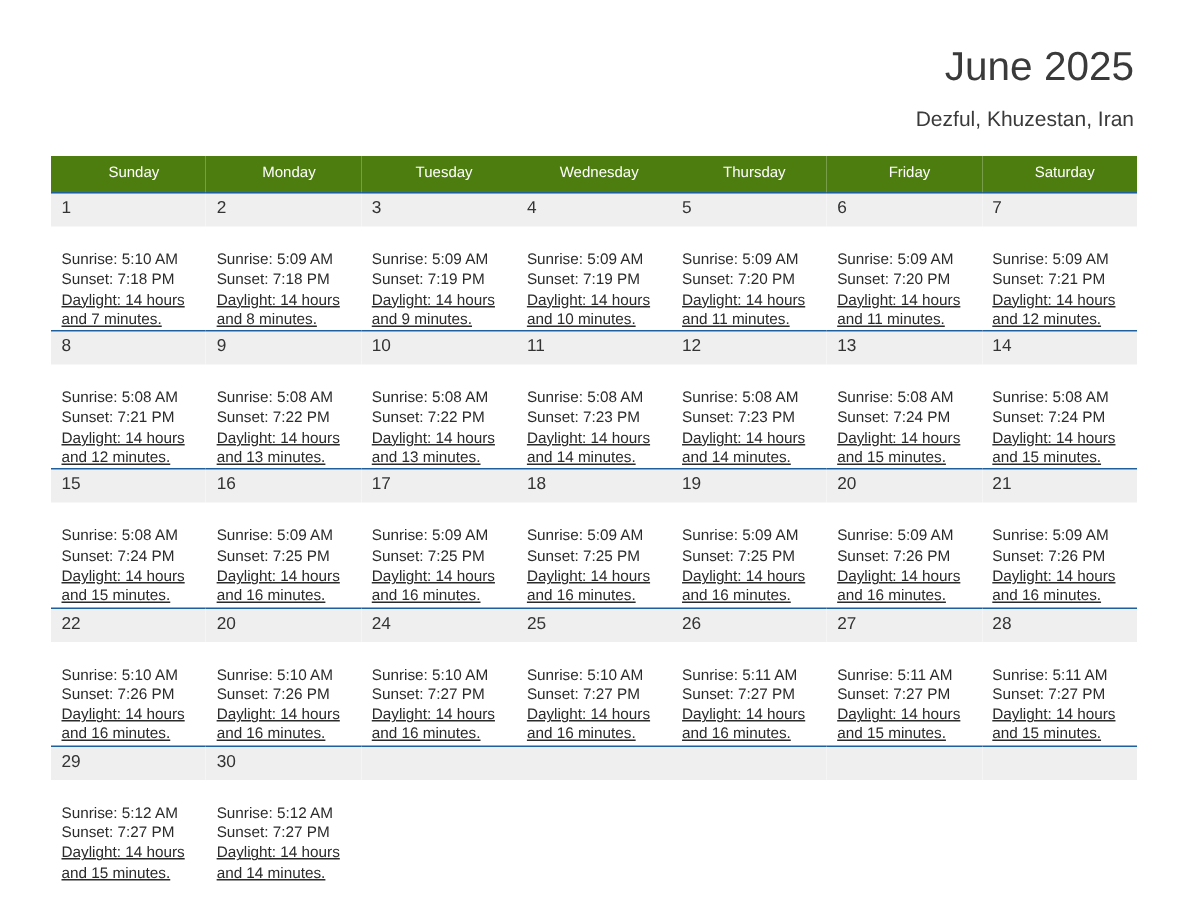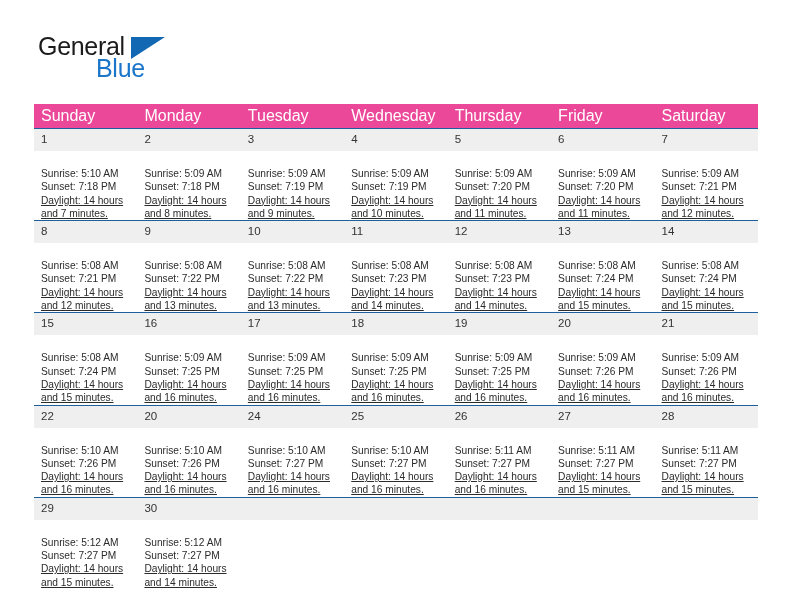--- a/index.html
+++ b/index.html
@@ -89,25 +89,25 @@
     position: absolute;
     left: 34px;
     top: 104px;
     width: 724px;
     border-collapse: collapse;
     table-layout: fixed;
   }
   .calendar col { width: 103.43px; }
 
   .dow-row th {
-    background: #ec4899;
+    background: #4d7c0f;
     color: #ffffff;
-    font-size: 16px;
+    font-size: 10px;
     font-weight: normal;
-    text-align: left;
+    text-align: center;
     padding: 5px 0 6px 7px;
     line-height: 13px;
     border: none;
   }
 
   .week-row td {
     border-top: 1.6px solid #1e5f9e;
     border-bottom: none;
     padding: 0;
     vertical-align: top;
@@ -139,26 +139,25 @@
     text-decoration: underline;
   }
 </style>
 </head>
 <body>
 
 <div class="page">
 
   <div class="header">
 
-    <div class="logo">
-      <span class="logo-general">General</span>
-      <span class="logo-tri"></span>
-      <span class="logo-blue">Blue</span>
+
+    <div class="title-block">
+      <div class="cal-title">June 2025</div>
+      <div class="cal-subtitle">Dezful, Khuzestan, Iran</div>
     </div>
-
 
   </div>
 
   <table class="calendar">
     <colgroup>
       <col>
         <col>
         <col>
         <col>
         <col>

